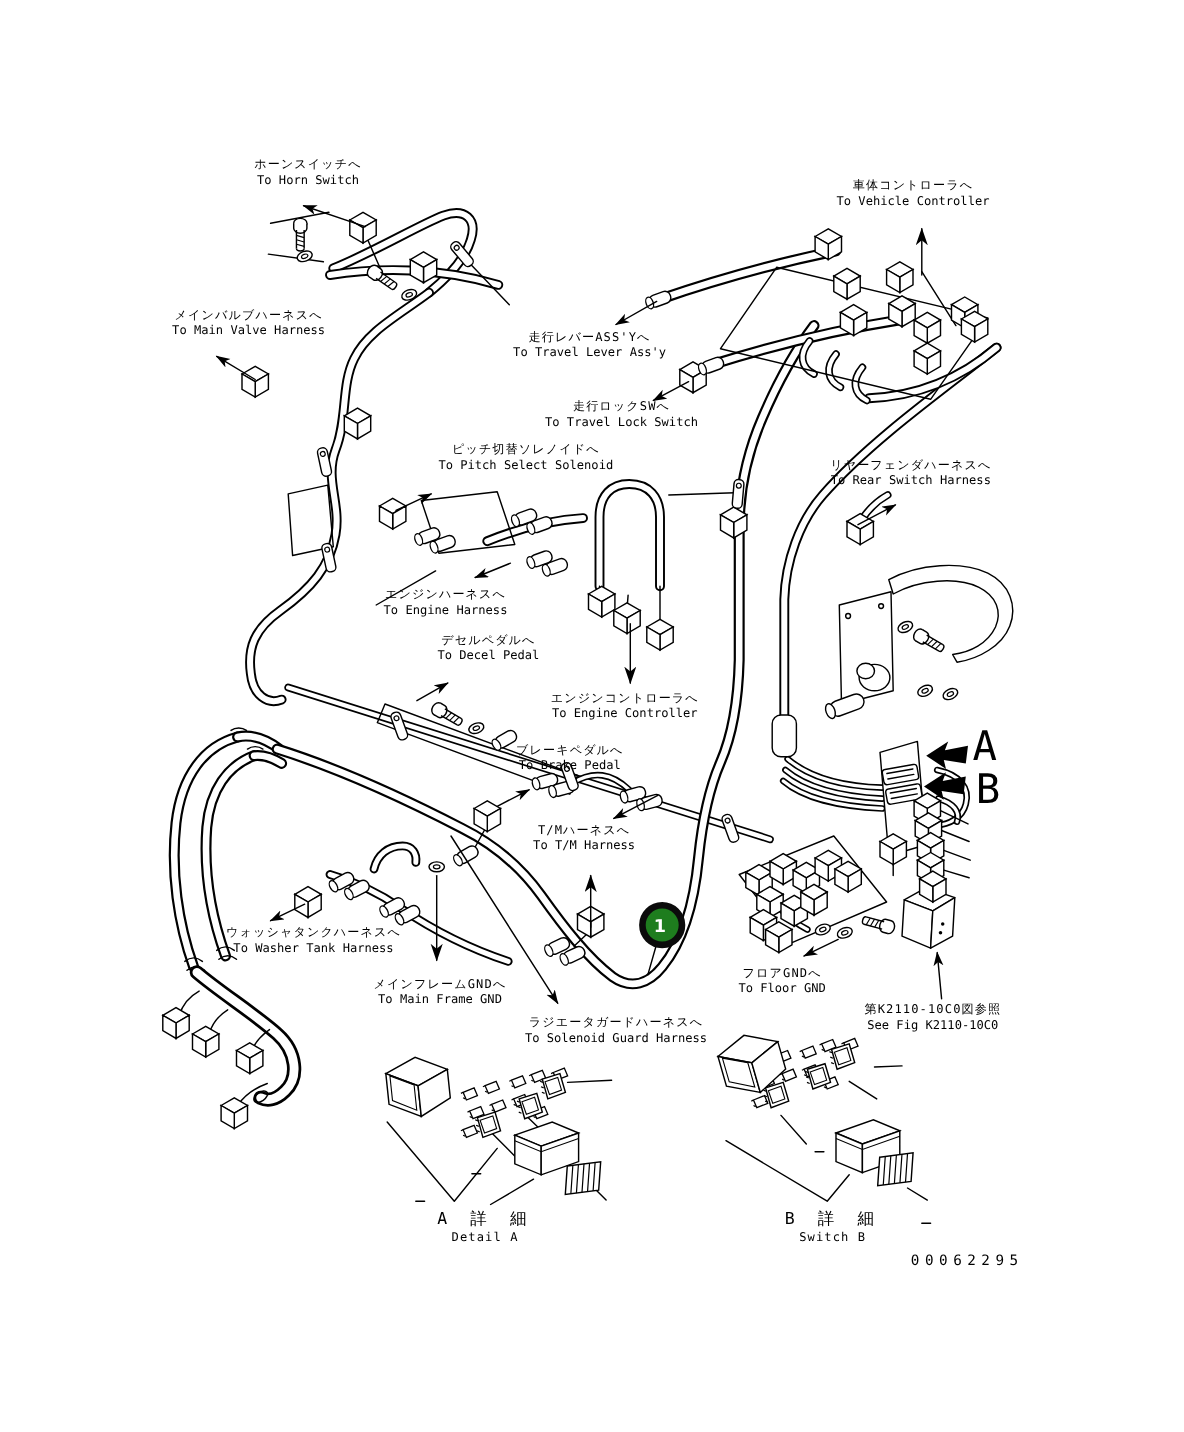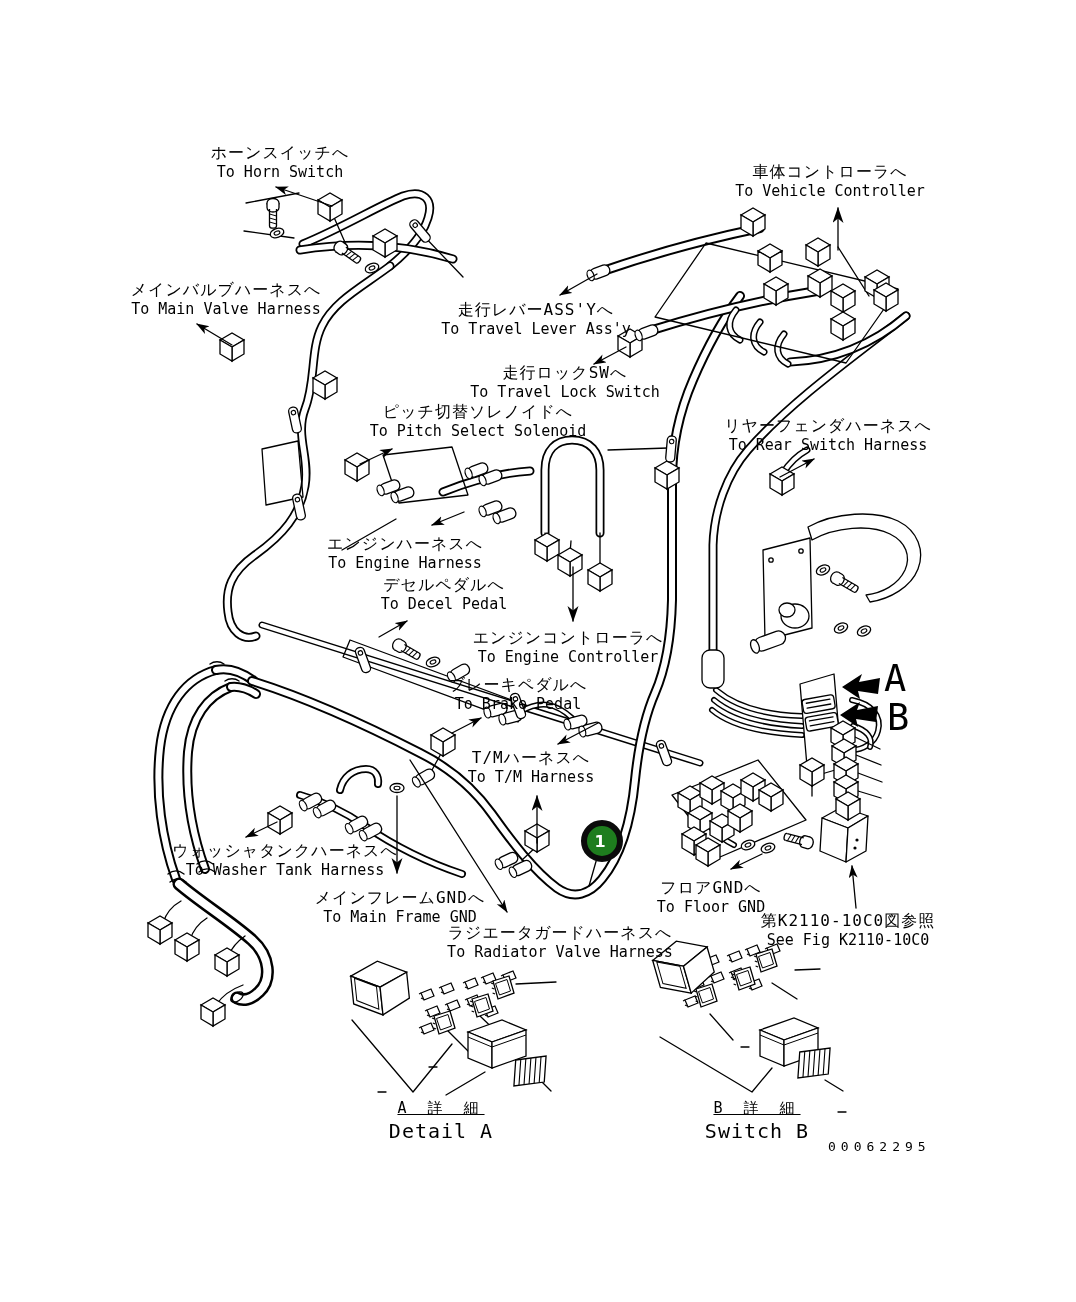--- a/index.html
+++ b/index.html
@@ -1,24 +1,24 @@
 <!DOCTYPE html>
 <html><head>
 <meta charset="utf-8">
 <style>
   html,body{margin:0;padding:0;background:#ffffff;}
   #page{position:relative;width:1076px;height:1302px;background:#ffffff;overflow:hidden;
         font-family:"DejaVu Sans Mono","Liberation Mono",monospace;color:#000;}
   #art{position:absolute;left:0;top:0;}
   .lbl{position:absolute;transform:translateX(-50%);text-align:center;white-space:nowrap;line-height:1.25;}
-  .lbl .jp{font-size:16px;letter-spacing:1px;}
-  .lbl .en{font-size:15px;}
+  .lbl .jp{font-size:11px;letter-spacing:1px;}
+  .lbl .en{font-size:11px;}
   .det{position:absolute;transform:translateX(-50%);text-align:center;white-space:nowrap;line-height:1.35;}
-  .det .jp{font-size:15px;letter-spacing:6px;text-decoration:underline;}
-  .det .en{font-size:20px;letter-spacing:1px;text-align:right;}
+  .det .jp{font-size:15px;letter-spacing:6px;}
+  .det .en{font-size:11px;letter-spacing:1px;}
   #dwgno{position:absolute;left:828px;top:1139px;font-size:13px;letter-spacing:5px;text-align:right;}
   
   .ln{stroke:#000;stroke-width:1.3;fill:none;stroke-linecap:round;stroke-linejoin:round;}
   .lnw{stroke:#000;stroke-width:1.3;fill:#fff;stroke-linejoin:round;}
   .fill{fill:#000;stroke:none;}
   .to{stroke:#000;fill:none;stroke-linecap:round;stroke-linejoin:round;}
   .ti{stroke:#fff;fill:none;stroke-linecap:round;stroke-linejoin:round;}
   .ref{font-family:"DejaVu Sans Mono",monospace;font-size:37px;fill:#000;}
   .balloon-txt{font-family:"DejaVu Sans",sans-serif;font-size:16px;font-weight:bold;fill:#fff;text-anchor:middle;}
 </style>
@@ -411,21 +411,21 @@
   <div class="lbl" style="left:400px;top:888px">
         <div class="jp">メインフレームGNDへ</div>
         <div class="en">To Main Frame GND</div>
       </div>
   <div class="lbl" style="left:711px;top:878px">
         <div class="jp">フロアGNDへ</div>
         <div class="en">To Floor GND</div>
       </div>
   <div class="lbl" style="left:560px;top:923px">
         <div class="jp">ラジエータガードハーネスへ</div>
-        <div class="en">To Radiator Valve Harness</div>
+        <div class="en">To Solenoid Guard Harness</div>
       </div>
   <div class="lbl" style="left:848px;top:911px">
         <div class="jp">第K2110-10C0図参照</div>
         <div class="en">See Fig K2110-10C0</div>
       </div>
   <div class="det" style="left:441px;top:1098px">
         <div class="jp">A 詳 細</div>
         <div class="en">Detail A</div>
       </div>
   <div class="det" style="left:757px;top:1098px">

